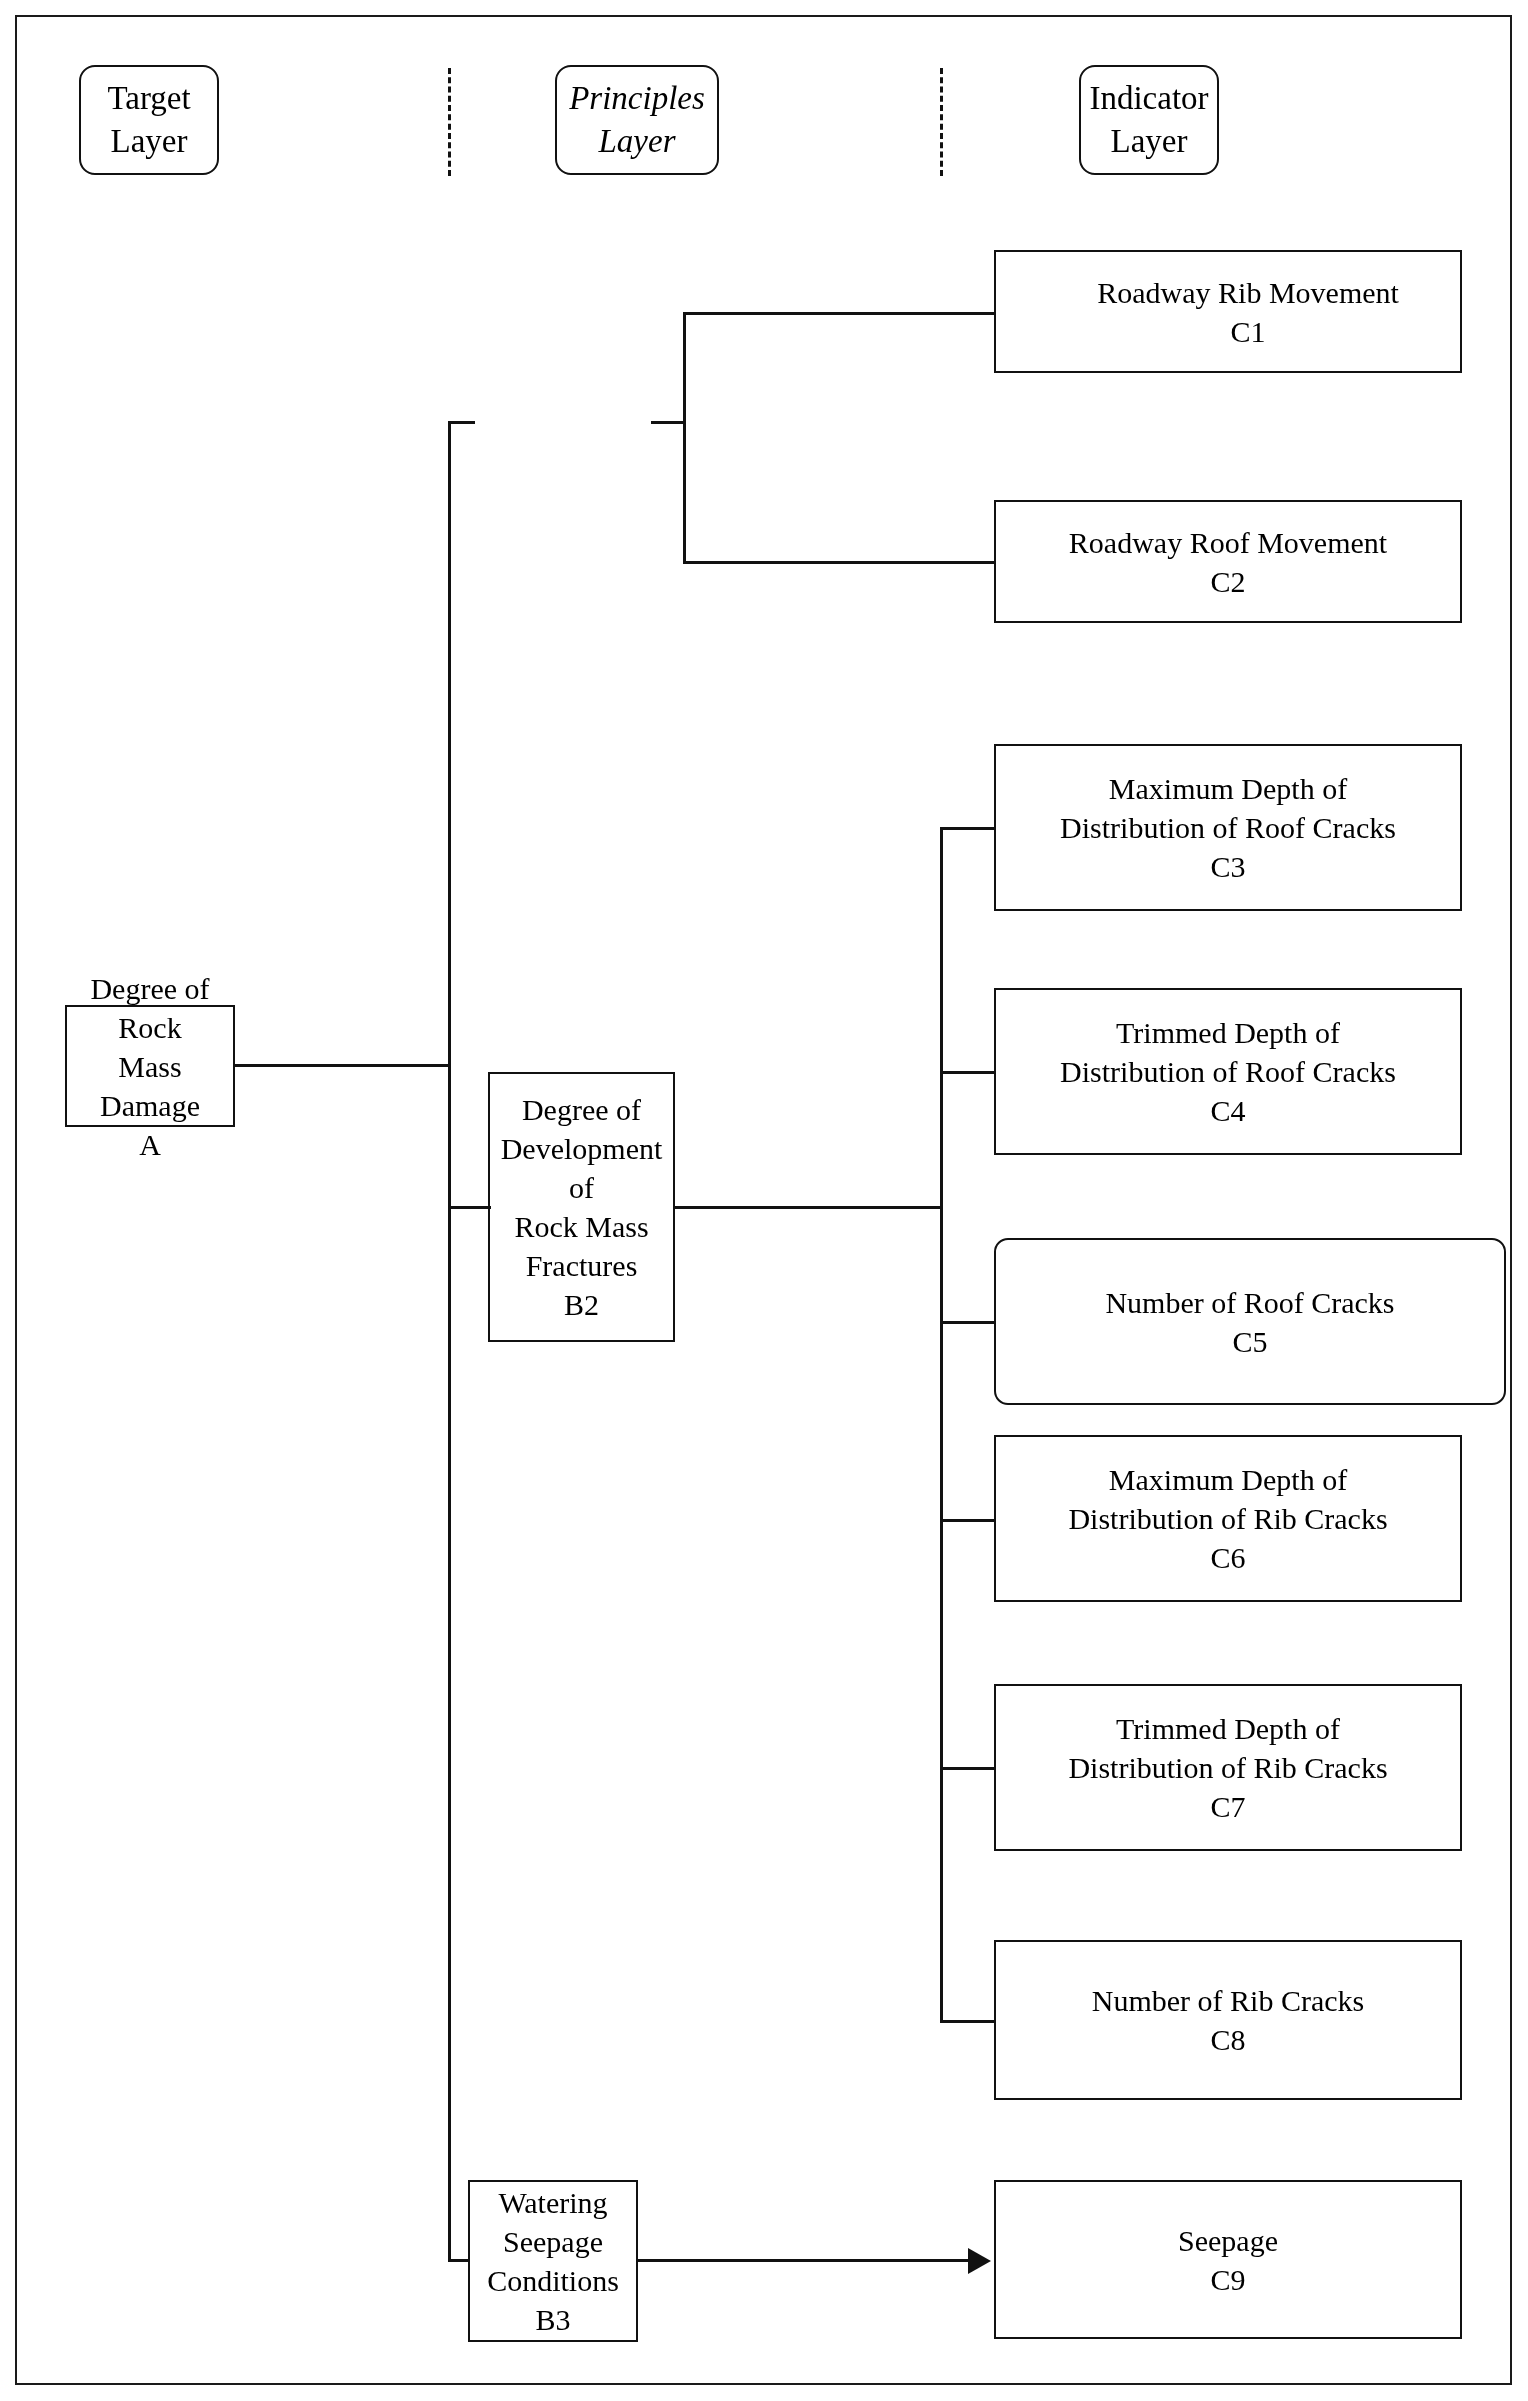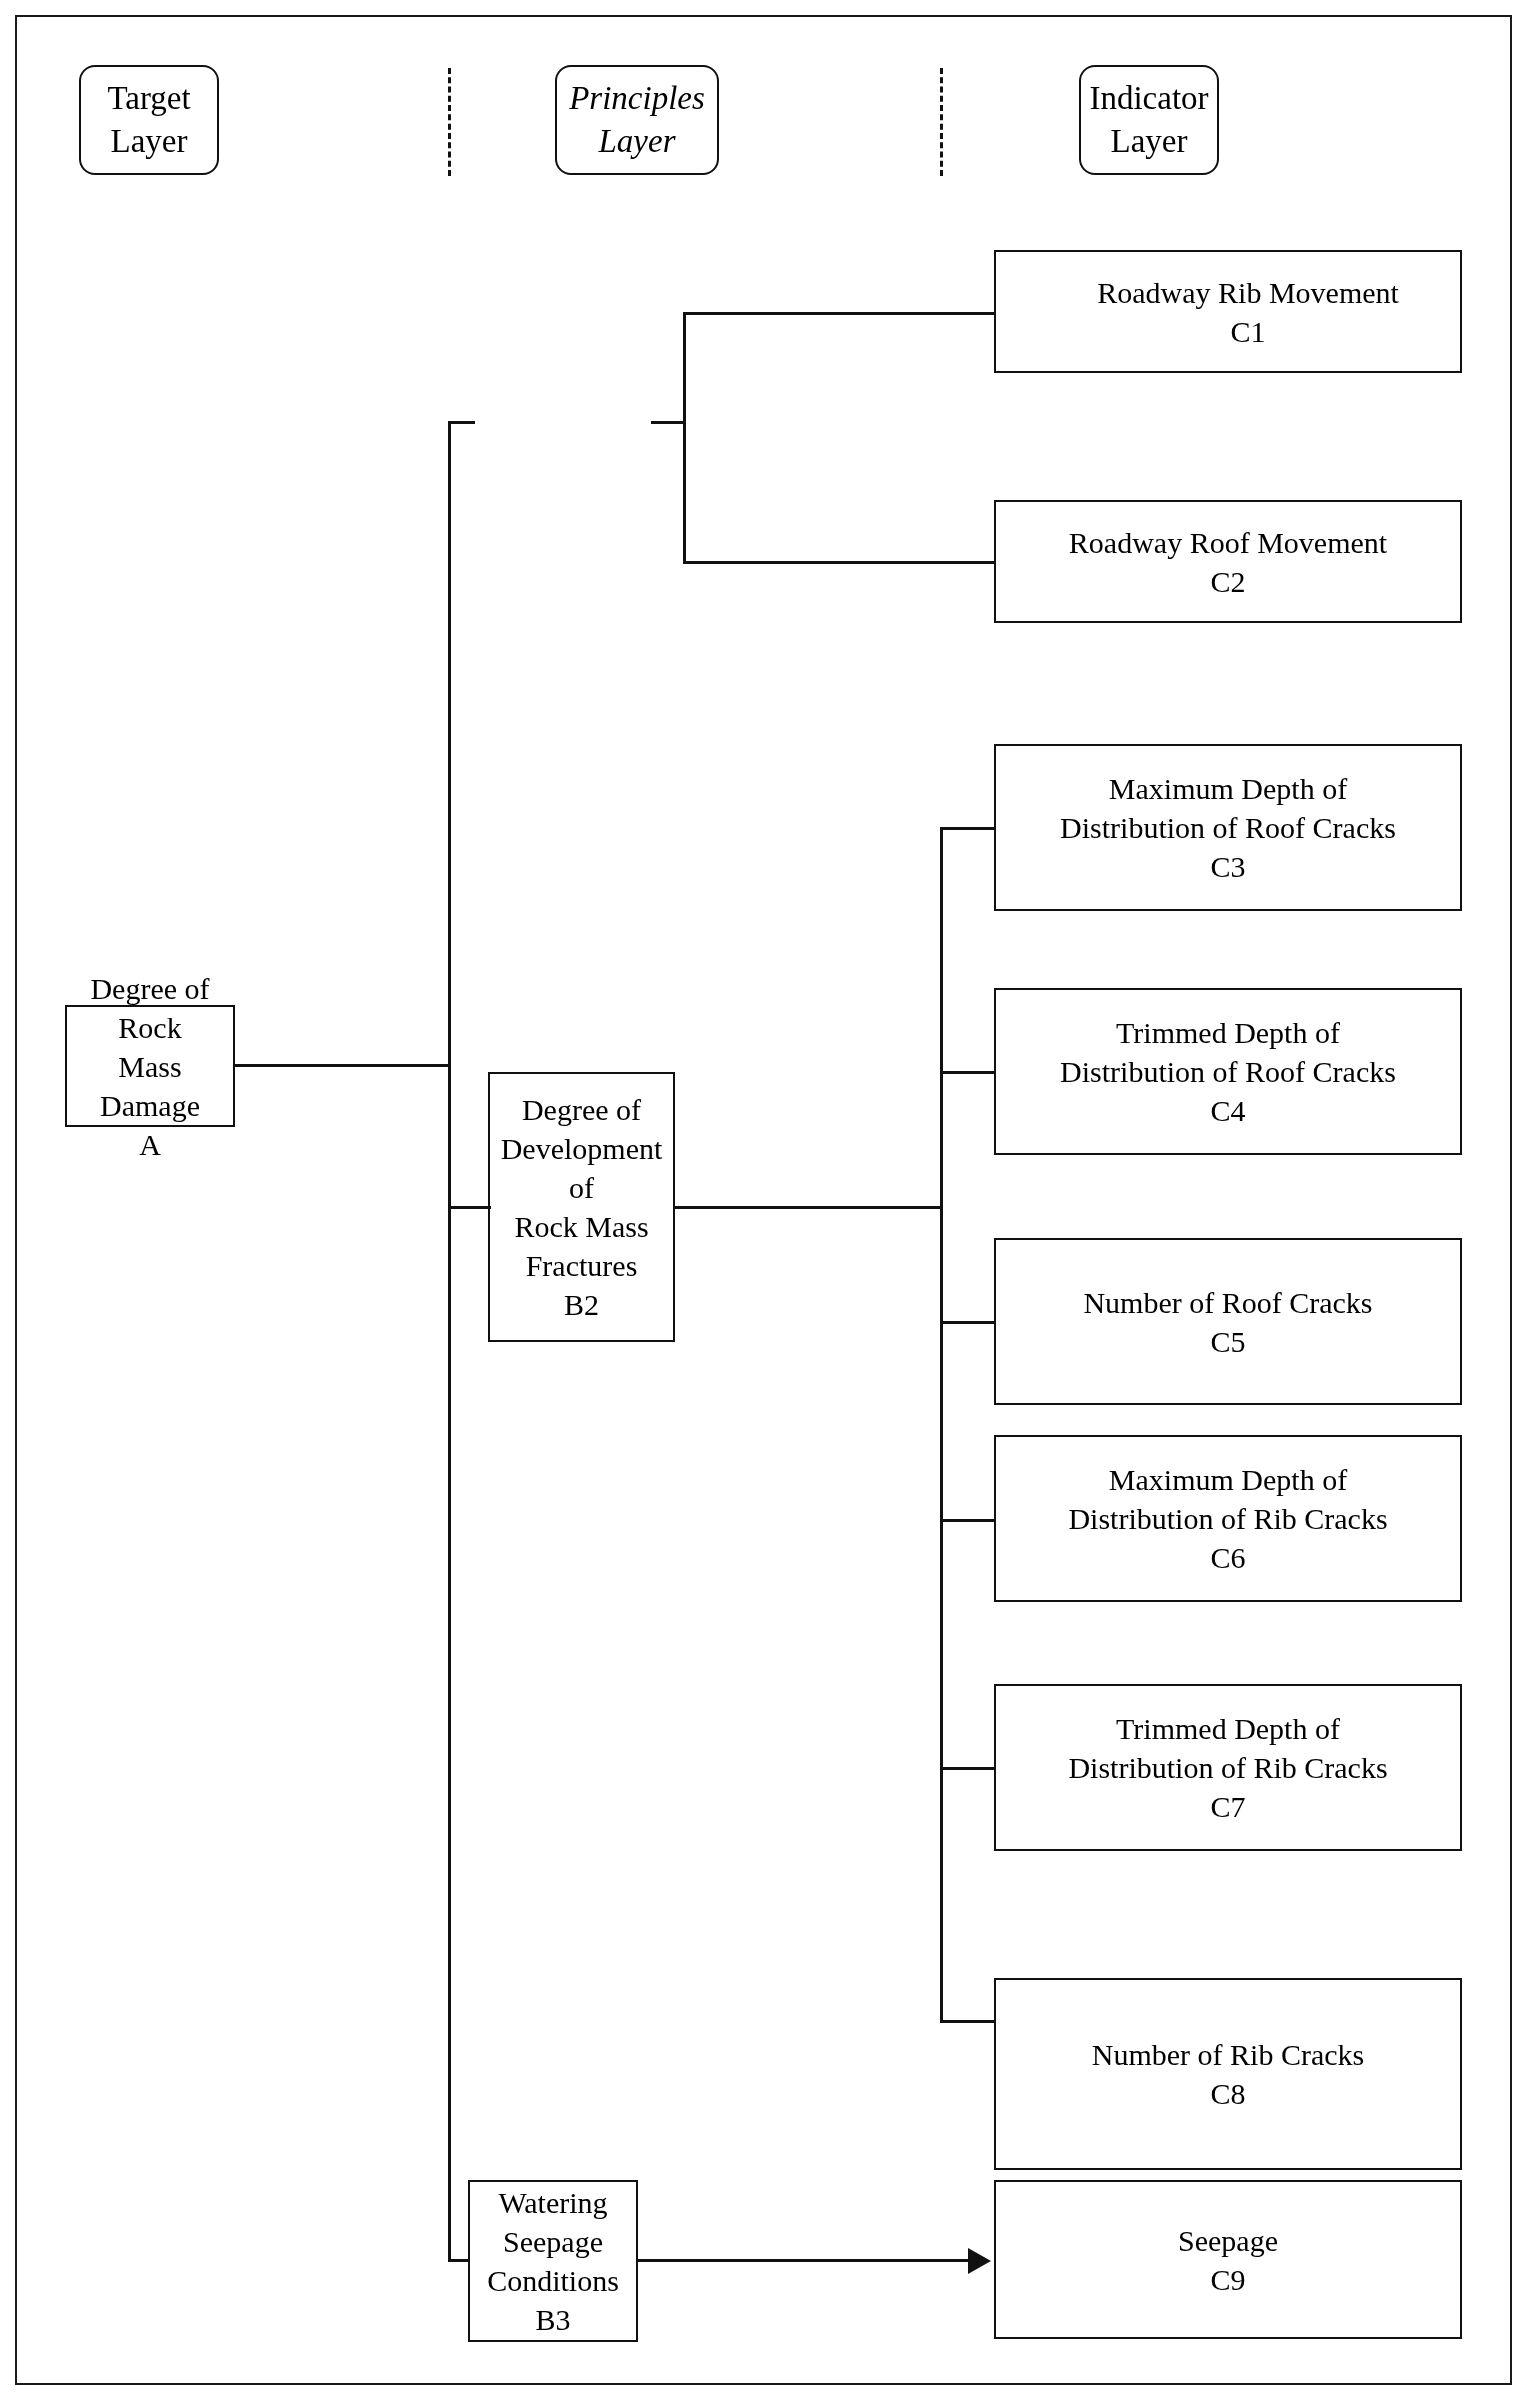--- a/index.html
+++ b/index.html
@@ -79,38 +79,38 @@
     <span class="lbl">Distribution of Roof Cracks</span>
     <span class="lbl">C3</span>
   </div>
 
   <div class="node" style="left:994px;top:988px;width:468px;height:167px;">
     <span class="lbl">Trimmed Depth of</span>
     <span class="lbl">Distribution of Roof Cracks</span>
     <span class="lbl">C4</span>
   </div>
 
-  <div class="node" style="left:994px;top:1238px;width:468px;height:167px;">
+  <div class="node" style="left:994px;top:1238px;width:512px;height:167px;border-radius:14px;">
     <span class="lbl">Number of Roof Cracks</span>
     <span class="lbl">C5</span>
   </div>
 
   <div class="node" style="left:994px;top:1435px;width:468px;height:167px;">
     <span class="lbl">Maximum Depth of</span>
     <span class="lbl">Distribution of Rib Cracks</span>
     <span class="lbl">C6</span>
   </div>
 
   <div class="node" style="left:994px;top:1684px;width:468px;height:167px;">
     <span class="lbl">Trimmed Depth of</span>
     <span class="lbl">Distribution of Rib Cracks</span>
     <span class="lbl">C7</span>
   </div>
 
-  <div class="node" style="left:994px;top:1940px;width:468px;height:192px;margin-top:38px;">
+  <div class="node" style="left:994px;top:1940px;width:468px;height:160px;">
     <span class="lbl">Number of Rib Cracks</span>
     <span class="lbl">C8</span>
   </div>
 
   <div class="node" style="left:994px;top:2180px;width:468px;height:159px;">
     <span class="lbl">Seepage</span>
     <span class="lbl">C9</span>
   </div>
 
   <div class="ln h" style="left:234px;top:1064px;width:216px;"></div>

